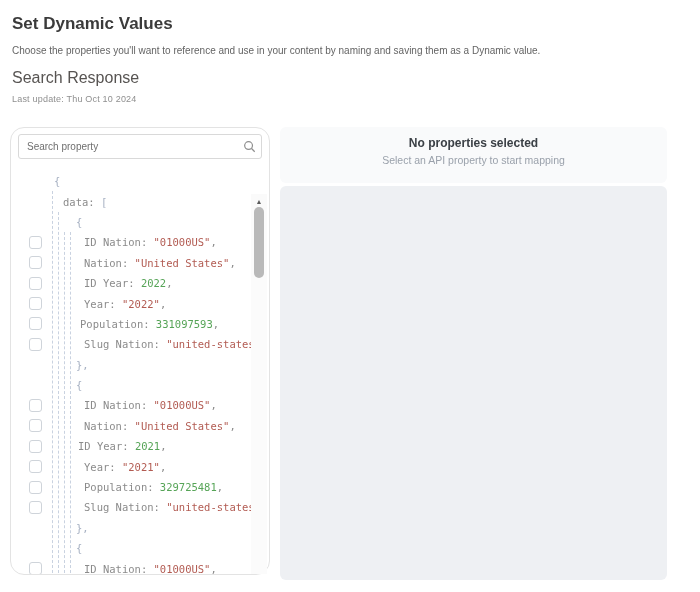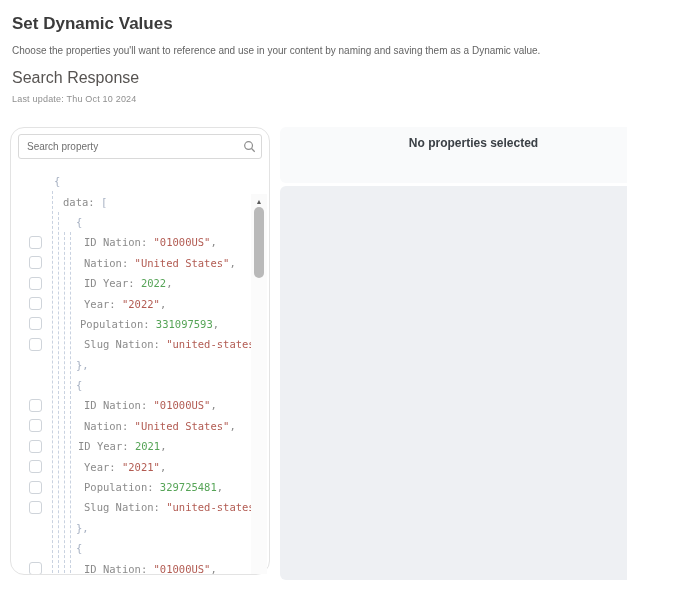--- a/index.html
+++ b/index.html
@@ -1,16 +1,16 @@
 <!DOCTYPE html>
 <html><head>
 <meta charset="utf-8">
 <style>
   html,body{margin:0;padding:0;background:#ffffff;}
-  .page{position:relative;width:627px;height:592px;background:#ffffff;overflow:hidden;
+  .page{position:relative;width:700px;height:592px;background:#ffffff;overflow:hidden;
         font-family:"Liberation Sans",sans-serif;}
 
   
   .title{position:absolute;left:12px;top:14px;font-size:17px;font-weight:bold;color:#3b3b3b;}
   .desc{position:absolute;left:12px;top:45px;font-size:10px;color:#646464;}
   .section-title{position:absolute;left:12px;top:69px;font-size:16px;font-weight:normal;color:#575452;}
   .last-update{position:absolute;left:12px;top:94px;font-size:9px;color:#8f8f8f;letter-spacing:.2px;}
 
   
   .left-panel{position:absolute;left:10px;top:127px;width:260px;height:448px;
@@ -159,16 +159,17 @@
       <div class="sbar">
         <div class="sbtn up">▲</div>
         <div class="sthumb"></div>
 
       </div>
     </div>
   </div>
 
   <div class="rp-header">
     <div class="rp-title">No properties selected</div>
+    <div class="rp-sub">Select an API property to start mapping</div>
   </div>
   <div class="rp-body"></div>
 
 </div>
 
 </body></html>

